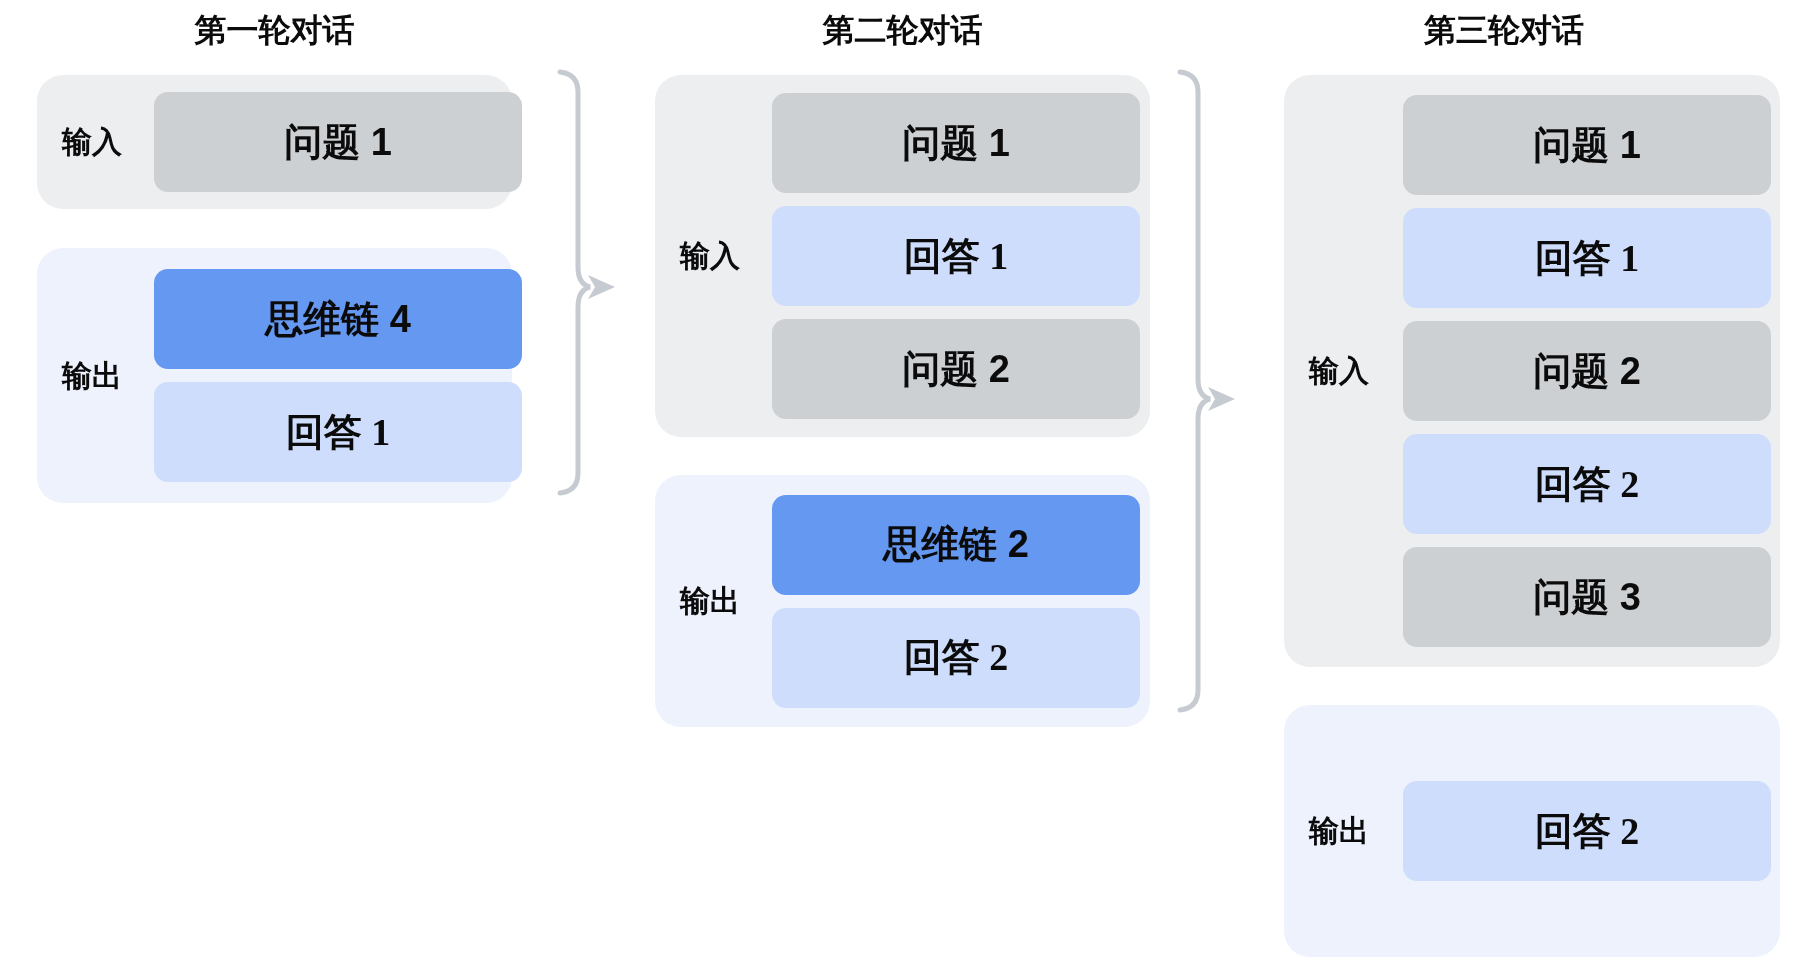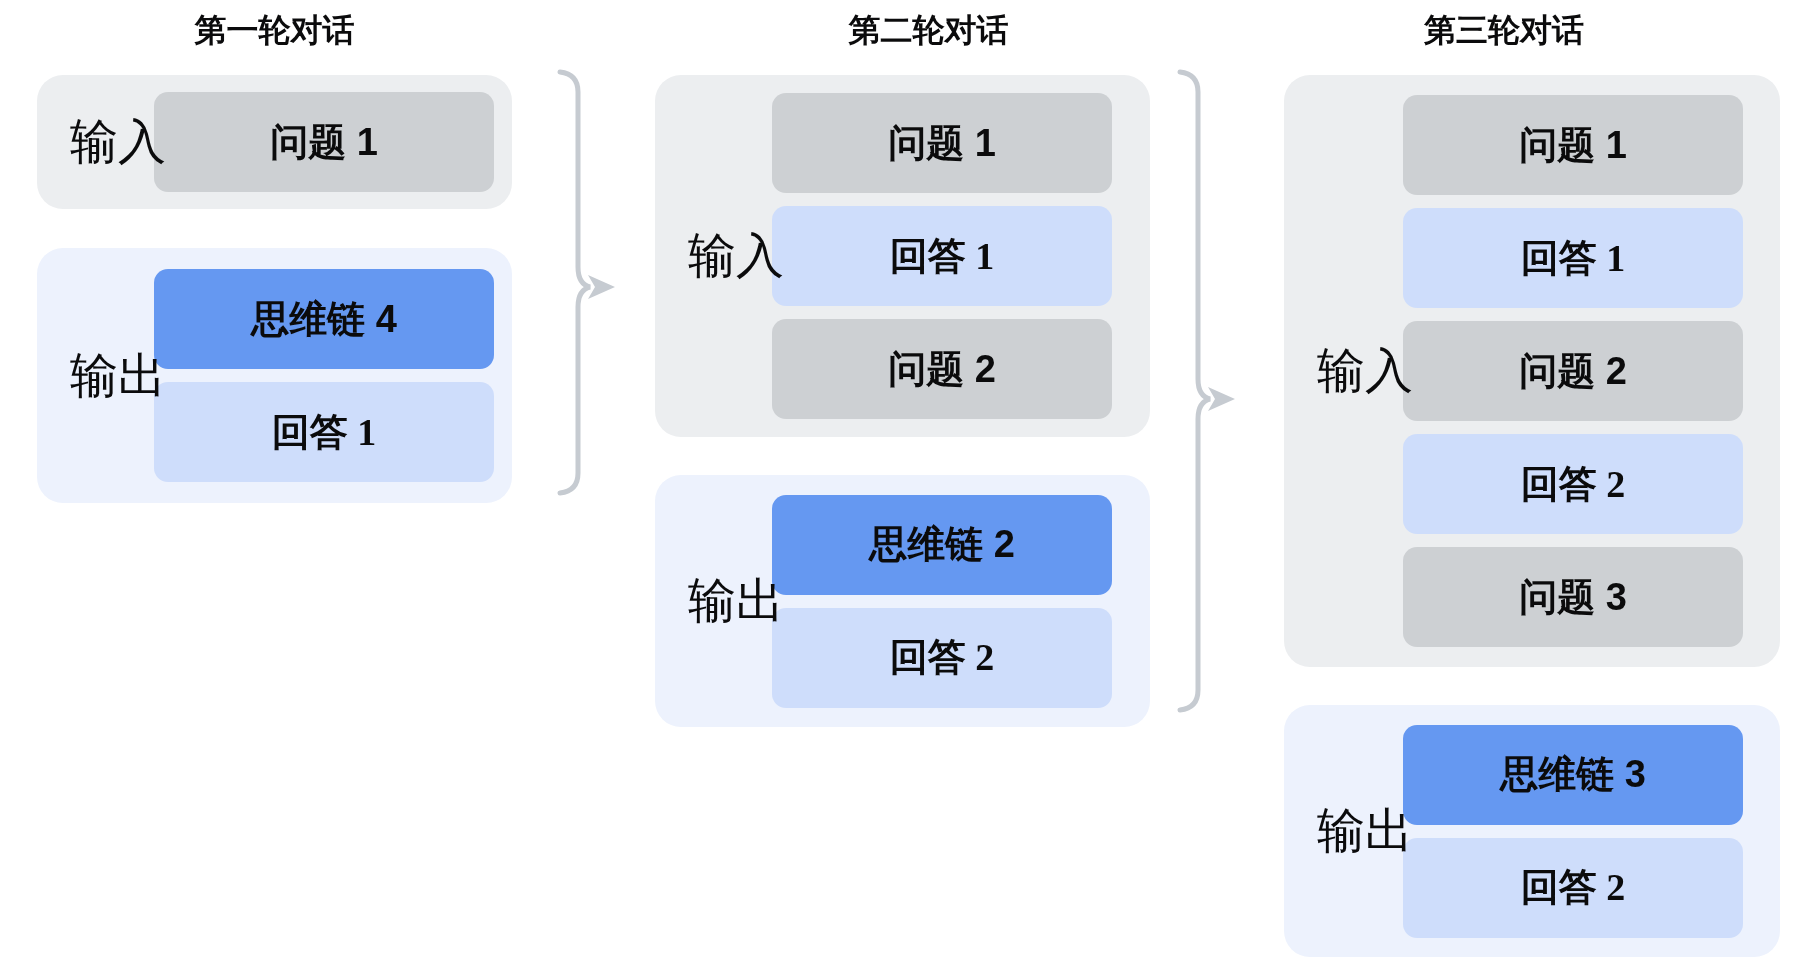--- a/index.html
+++ b/index.html
@@ -27,30 +27,30 @@
     border-radius: 26px;
     display: flex;
     flex-direction: column;
     justify-content: center;
     gap: 13px;
   }
   .panel-input  { background: var(--c-input-panel,  #ECEEF0); }
   .panel-output { background: var(--c-output-panel, #EDF2FD); }
   .side-label {
     position: absolute;
-    left: 33px;
+    left: 25px;
     top: 50%;
     transform: translateY(-50%);
-    font-size: 48px;
-    font-weight: 400;
+    font-size: 30px;
+    font-weight: 700;
     white-space: nowrap;
   }
   .box {
     box-sizing: border-box;
-    width: 340px;
+    width: 368px;
     height: 100px;
     border-radius: 14px;
     flex: 0 0 auto;
     display: flex;
     align-items: center;
     justify-content: center;
     font-size: 38px;
     font-weight: 700;
     white-space: nowrap;
   }
@@ -83,21 +83,21 @@
   </div>
 
   <div class="connector" style="left:548px;top:60px;">
     <svg width="80" height="445" viewBox="0 0 80 445">
       <path d="M 12 12 Q 30 14 30 32 L 30 207 Q 30 224 42 227 Q 30 230 30 247 L 30 413 Q 30 431 12 433" fill="none" stroke="#C6CBD1" stroke-width="5" stroke-linecap="round"></path>
       <path d="M 40 215 L 67 227 L 40 239 L 47 227 Z" fill="#C6CBD1"></path>
     </svg>
   </div>
 
   <div class="r2">
-    <div class="round-title" style="left:681px;width:495px;">第二轮对话</div>
+    <div class="round-title" style="left:655px;width:495px;">第二轮对话</div>
 
     <div class="panel panel-input" style="left:655px;top:75px;width:495px;height:362px;">
       <div class="side-label">输入</div>
       <div class="box box-q">问题 1</div>
       <div class="box box-a">回答 1</div>
       <div class="box box-q">问题 2</div>
     </div>
 
     <div class="panel panel-output" style="left:655px;top:475px;width:495px;height:252px;">
       <div class="side-label">输出</div>
@@ -120,18 +120,17 @@
       <div class="side-label">输入</div>
       <div class="box box-q">问题 1</div>
       <div class="box box-a">回答 1</div>
       <div class="box box-q">问题 2</div>
       <div class="box box-a">回答 2</div>
       <div class="box box-q">问题 3</div>
     </div>
 
     <div class="panel panel-output" style="left:1284px;top:705px;width:496px;height:252px;">
       <div class="side-label">输出</div>
-      <div class="box box-cot">思维链 3</div>
       <div class="box box-a">回答 2</div>
     </div>
   </div>
 
 </div>
 
 </body></html>

